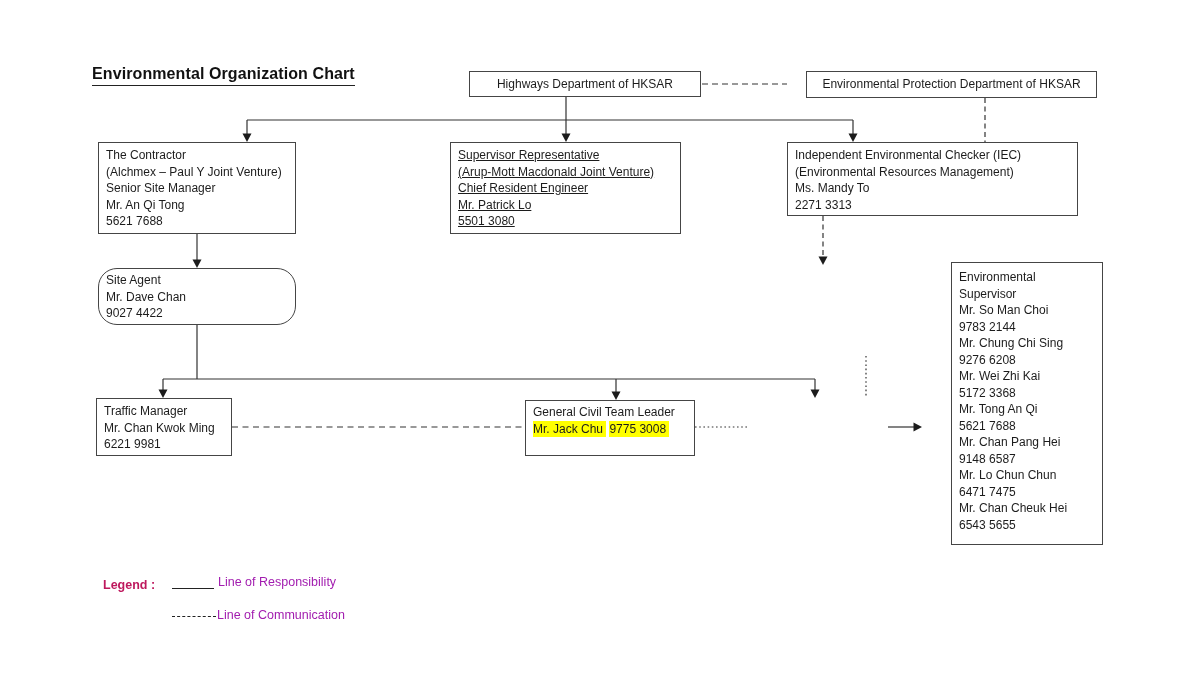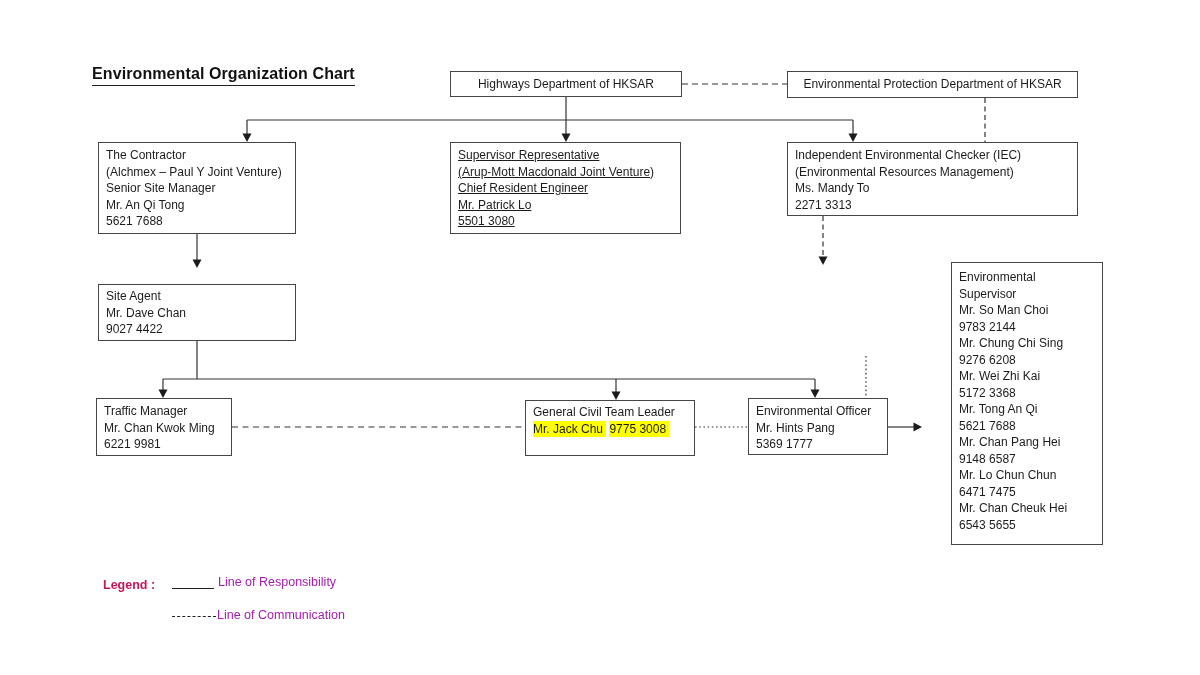--- a/index.html
+++ b/index.html
@@ -12,29 +12,29 @@
     font-size:16px; font-weight:bold; color:#111;
     border-bottom:1.6px solid #222; padding-bottom:2px; letter-spacing:.1px;
   }
 
   .box {
     position:absolute; border:1.2px solid var(--border); background:#fff;
     color:var(--ink); font-size:12px; line-height:16.5px;
     padding:4px 7px; overflow:visible;
   }
   .box .box-text { white-space:pre; }
-  .box.center { display:flex; align-items:center; justify-content:center; padding:2px 12px; }
+  .box.center { display:flex; align-items:center; justify-content:center; padding:2px 12px;margin-left:19px; }
   .box.center .box-text { white-space:nowrap; }
 
   #b-hwd  { left:450px; top:71px;  width:232px; height:26px; }
   #b-epd  { left:787px; top:71px;  width:291px; height:27px; }
   #b-con  { left:98px;  top:142px; width:198px; height:92px; }
   #b-sup  { left:450px; top:142px; width:231px; height:92px;text-decoration:underline; }
   #b-iec  { left:787px; top:142px; width:291px; height:74px; }
-  #b-sa   { left:98px;  top:284px; width:198px; height:57px; padding-top:3px; }
+  #b-sa   { left:98px;  top:268px; width:198px; height:57px; padding-top:3px;border-radius:19px; }
   #b-etl  { left:656px; top:265px; width:232px; height:91px; }
   #b-es   { left:922px; top:262px; width:152px; height:283px; padding-top:6px;margin-left:29px; }
   #b-tm   { left:96px;  top:398px; width:136px; height:58px; padding-top:4px; }
   #b-gctl { left:525px; top:400px; width:170px; height:56px; padding-top:3px; }
   #b-eo   { left:748px; top:398px; width:140px; height:57px; padding-top:4px; }
 
   #b-gctl span { display:block; white-space:nowrap; }
   #b-gctl .hl { background:var(--highlight); display:inline-block; padding:0 3px 0 0; }
 
   #connectors { position:absolute; left:0; top:0; pointer-events:none; }
@@ -135,25 +135,20 @@
 Mr. Chan Kwok Ming
 6221 9981</div>
   </div>
 
   <div class="box" id="b-gctl">
     <span>General Civil Team Leader</span>
     <span class="hl">Mr. Jack Chu</span>
     <span class="hl">9775 3008</span>
   </div>
 
-  <div class="box" id="b-eo">
-    <div class="box-text">Environmental Officer
-Mr. Hints Pang
-5369 1777</div>
-  </div>
 
   <div class="legend-label">Legend :</div>
   <div class="legend-solid"></div>
   <div class="legend-text" id="legend-resp-text">Line of Responsibility</div>
   <div class="legend-dashed"></div>
   <div class="legend-text" id="legend-comm-text">Line of Communication</div>
 
 </div>
 
 </body></html>

